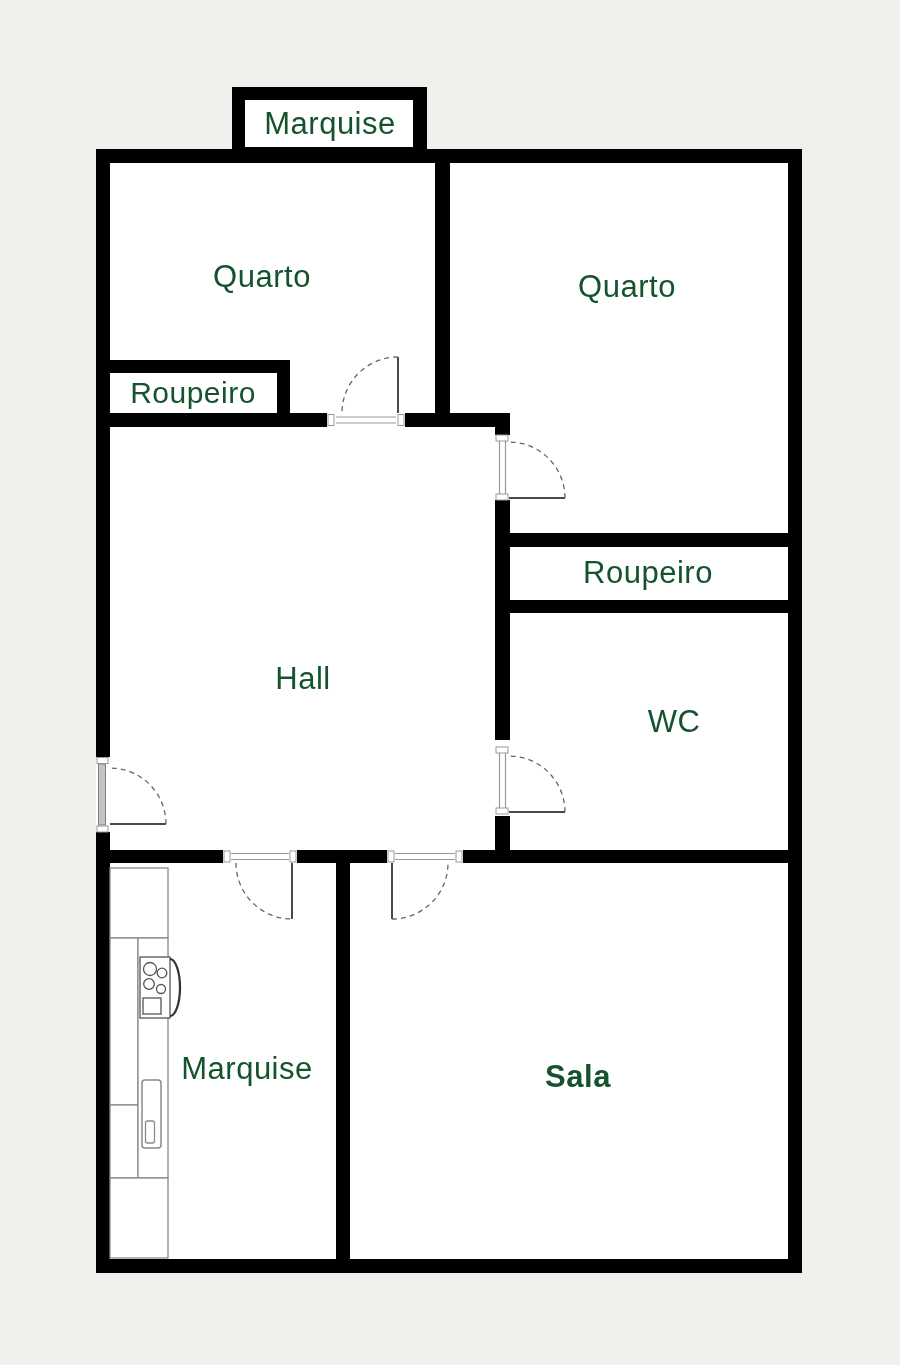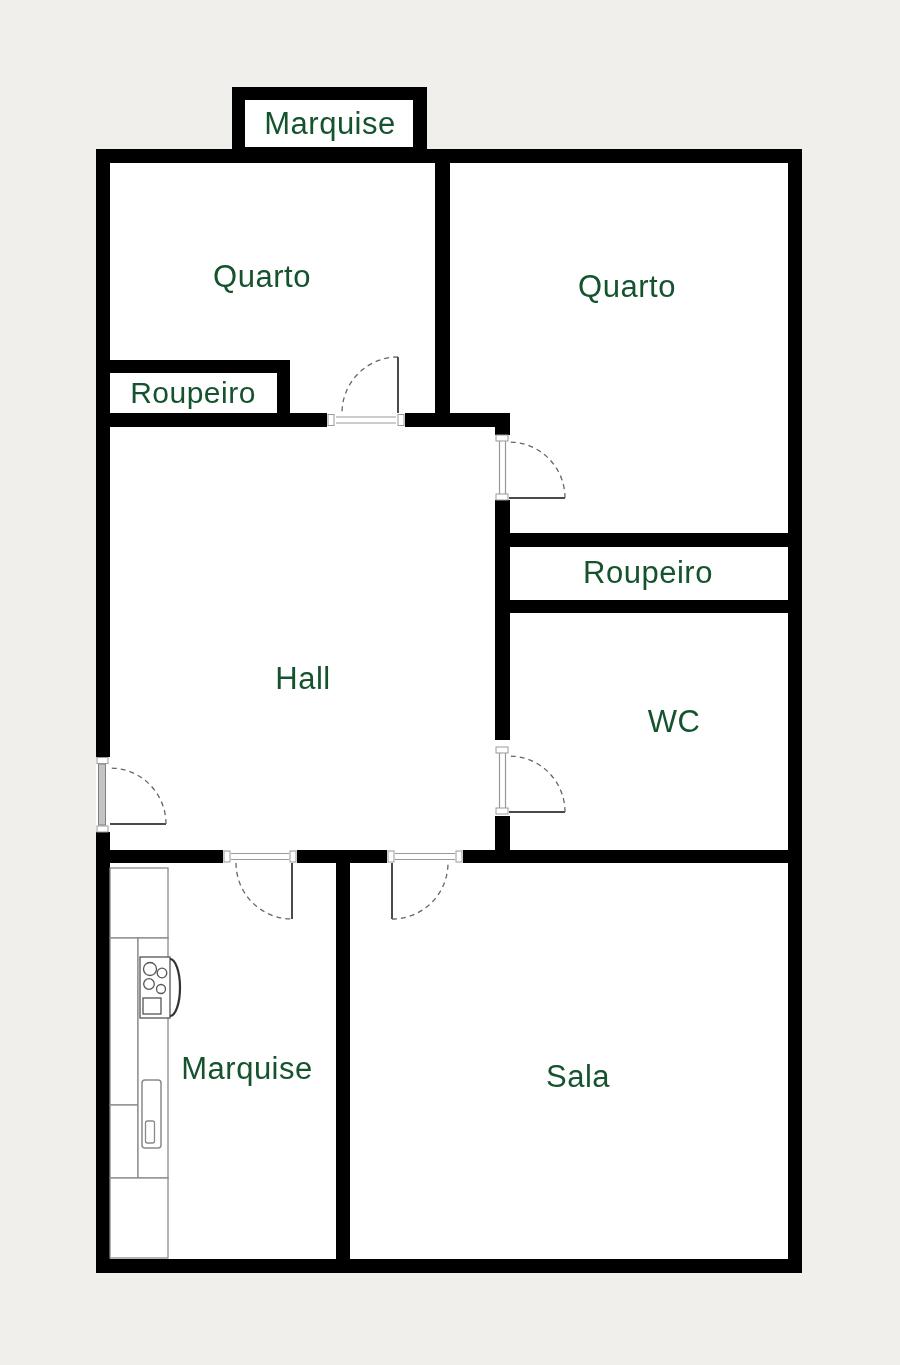--- a/index.html
+++ b/index.html
@@ -126,14 +126,14 @@
   </svg>
 
   <div class="label" style="left:330px;top:124px;">Marquise</div>
   <div class="label" style="left:262px;top:277px;">Quarto</div>
   <div class="label" style="left:627px;top:287px;">Quarto</div>
   <div class="label" style="left:193px;top:393px;font-size:30px;">Roupeiro</div>
   <div class="label" style="left:648px;top:573px;">Roupeiro</div>
   <div class="label" style="left:303px;top:679px;">Hall</div>
   <div class="label" style="left:674px;top:722px;">WC</div>
   <div class="label" style="left:247px;top:1069px;">Marquise</div>
-  <div class="label" style="left:578px;top:1077px;">Sala</div>
+  <div class="label" style="left:578px;top:1077px;font-weight:bold;">Sala</div>
 </div>
 
 </body></html>

